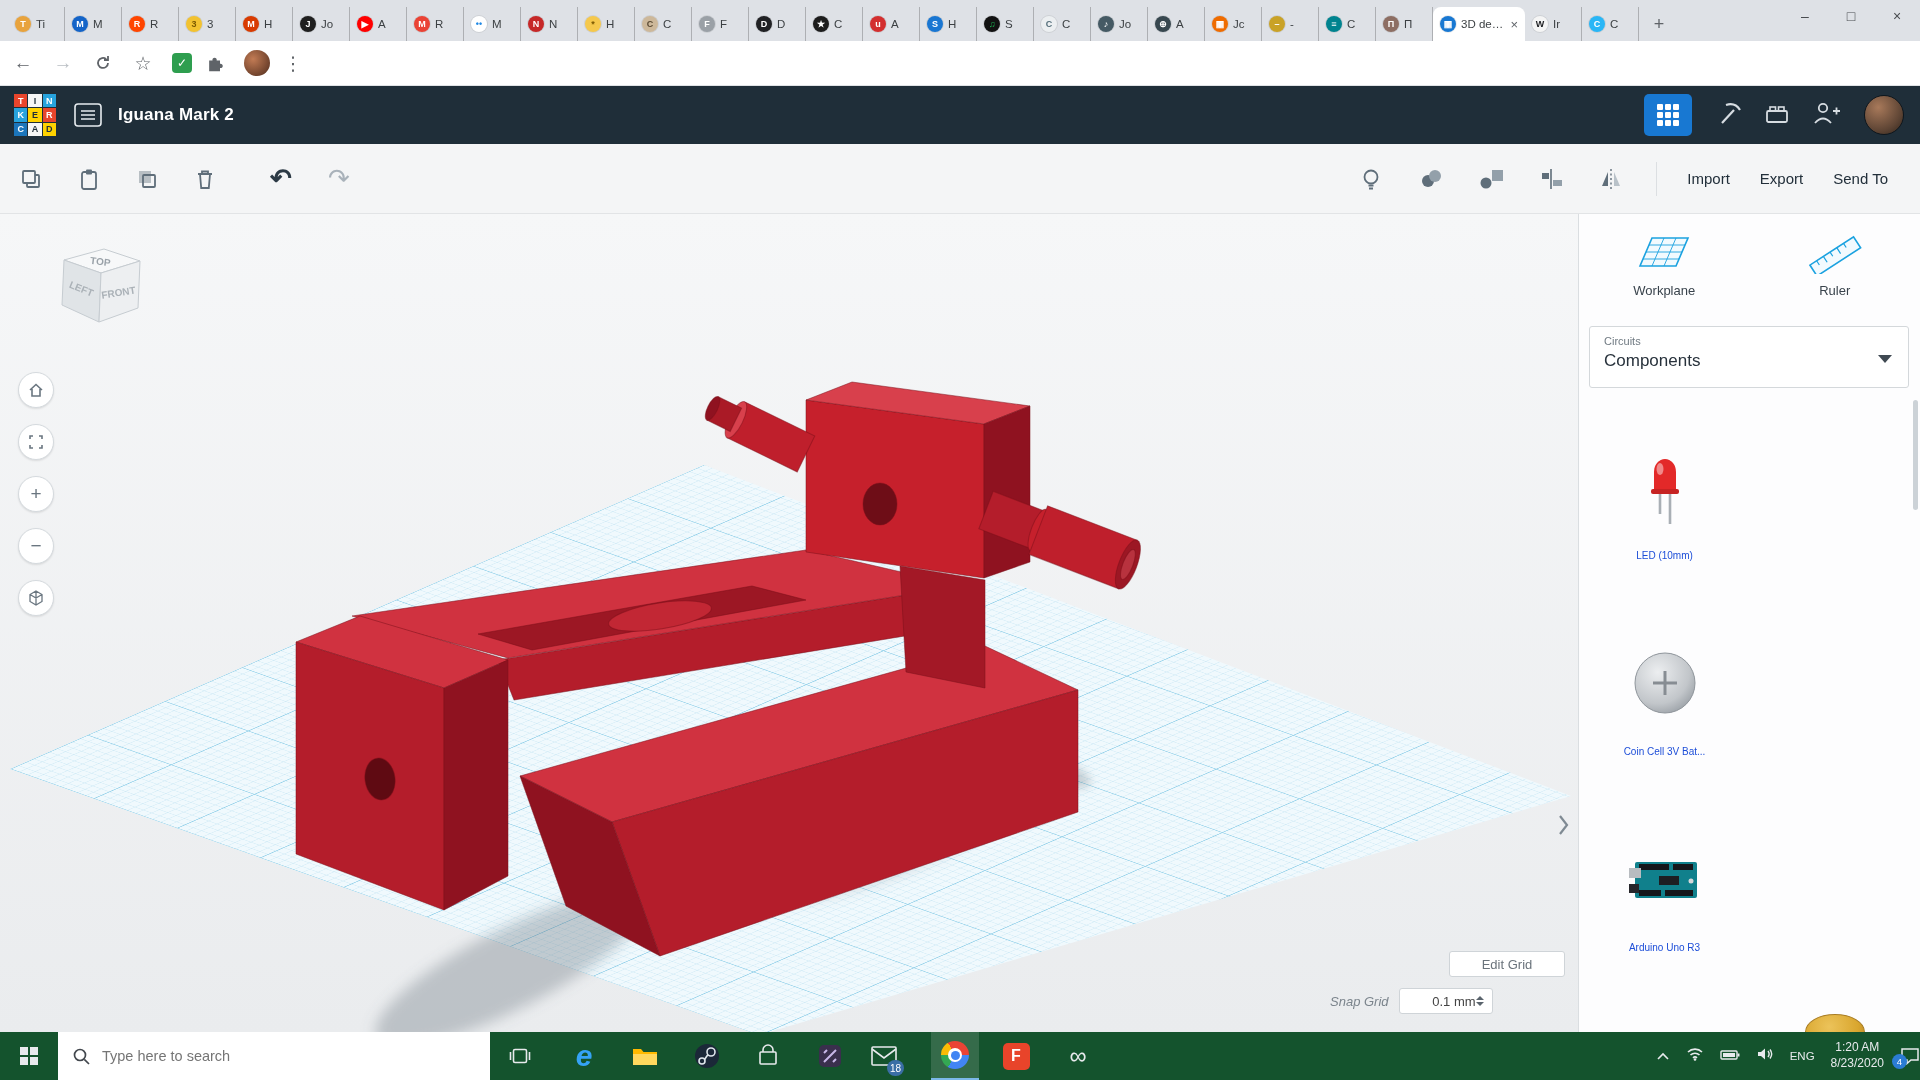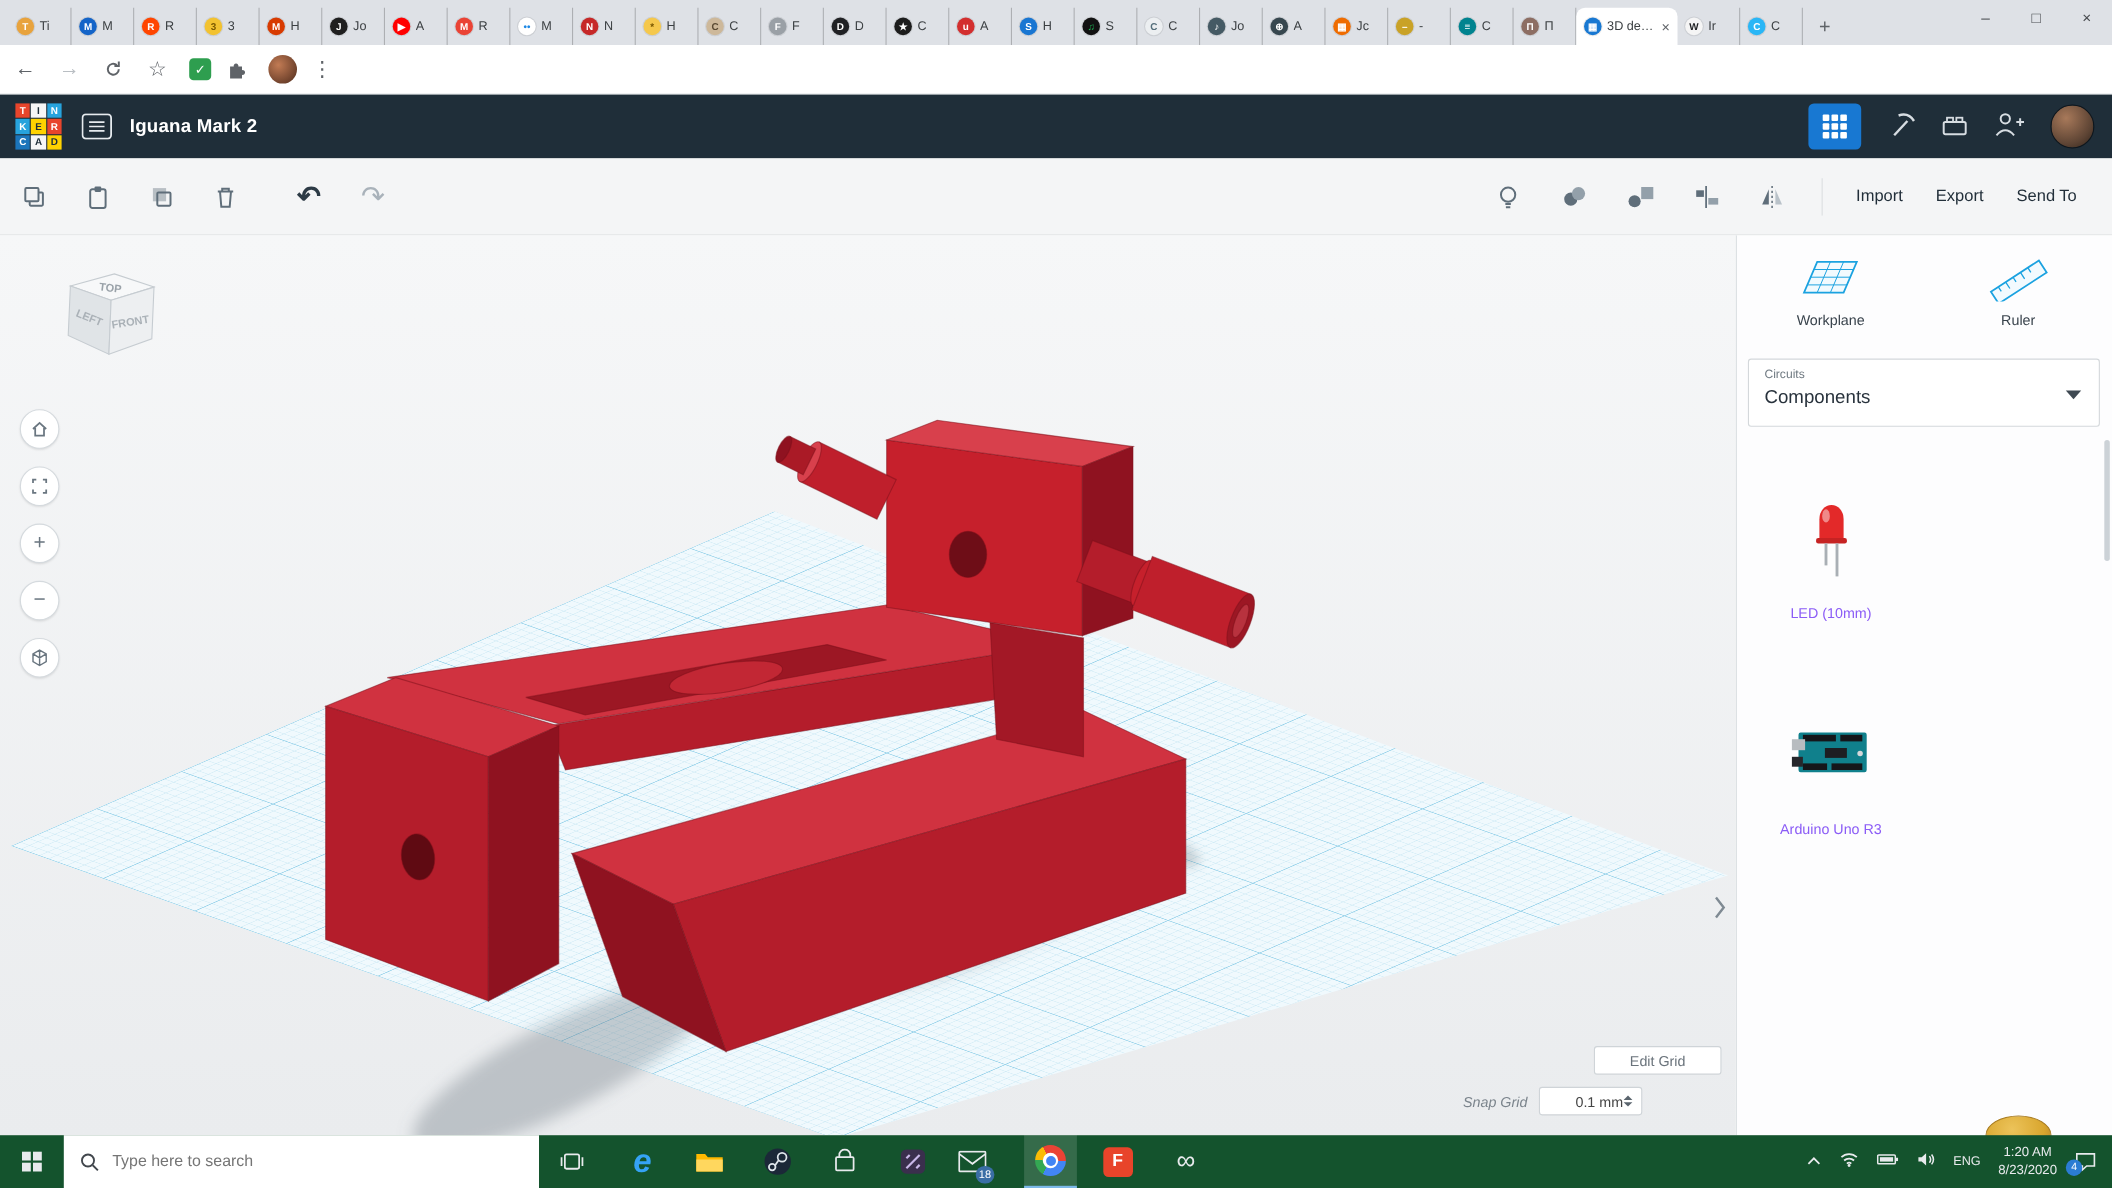--- a/index.html
+++ b/index.html
@@ -70,41 +70,41 @@
   #tools-row { display:flex; padding-top:18px; }
   .tool { width:50%; display:flex; flex-direction:column; align-items:center; gap:9px; }
   .tool-label { font-size:13px; color:#39434c; }
   #cat-box { position:absolute; left:10px; top:112px; width:320px; height:62px; border:1px solid #d4d8db; border-radius:3px; background:#fff; padding:8px 14px; }
   #cat-label { font-size:11px; color:#707a82; }
   #cat-value { font-size:17px; color:#28323c; margin-top:4px; }
   #cat-caret { position:absolute; right:16px; top:28px; width:0; height:0; border-left:7px solid transparent; border-right:7px solid transparent; border-top:8px solid #3f4952; }
   #components-list { position:absolute; left:0; top:186px; right:0; bottom:0; display:flex; flex-wrap:wrap; align-content:flex-start; overflow:hidden; padding-top:32px; }
   .comp { width:171px; height:196px; display:flex; flex-direction:column; align-items:center; }
   .cicon { height:110px; display:flex; align-items:center; justify-content:center; }
-  .clabel { font-size:13px; color:#8b5cf6; margin-top:8px; }
+  .clabel { font-size:10px; color:#1d4ed8; margin-top:8px; }
   #comp-partial { position:absolute; left:226px; top:800px; width:60px; height:36px; border-radius:50%; background:radial-gradient(circle at 40% 35%, #ecc35a, #d9a62e 70%, #b9882a); border:1px solid #a87c22; }
   #sb-scroll { position:absolute; right:2px; top:186px; width:5px; height:110px; background:#ccd2d7; border-radius:3px; }
 
   
   #taskbar { position:absolute; left:0; top:1032px; width:1920px; height:48px; background:#14532d; }
   #start-btn { position:absolute; left:0; top:0; width:58px; height:48px; display:flex; align-items:center; justify-content:center; }
   #start-btn .wgrid { display:grid; grid-template-columns:8px 8px; grid-template-rows:8px 8px; gap:2px; }
   #start-btn .wgrid i { background:#e8eaed; }
   #tb-search { position:absolute; left:58px; top:0; width:432px; height:48px; background:#fff; display:flex; align-items:center; gap:12px; padding-left:14px; }
   #tb-search input { border:none; outline:none; background:transparent; font-size:14.5px; color:#202124; width:340px; font-family:"Liberation Sans",sans-serif; }
   .tbi { position:absolute; top:0; width:48px; height:48px; display:flex; align-items:center; justify-content:center; }
   .tbi.active { background:rgba(255,255,255,.14); border-bottom:2px solid #7cb8e8; }
   .edge-e { color:#35a3f5; font-size:30px; font-weight:bold; font-style:italic; }
   .chrome-ic { position:relative; width:28px; height:28px; border-radius:50%; background:conic-gradient(from -30deg,#ea4335 0 120deg,#4285f4 120deg 240deg,#34a853 240deg 300deg,#fbbc05 300deg 360deg); }
   .chrome-ic::before { content:""; position:absolute; left:7px; top:7px; width:14px; height:14px; border-radius:50%; background:#fff; }
   .chrome-ic::after { content:""; position:absolute; left:9.5px; top:9.5px; width:9px; height:9px; border-radius:50%; background:#4285f4; }
   .fusion-ic { width:27px; height:27px; border-radius:5px; background:#e8442a; color:#fff; font-weight:bold; font-size:16px; display:flex; align-items:center; justify-content:center; }
   .inf { color:#e8eaed; font-size:24px; }
   .badge { position:absolute; right:4px; bottom:4px; min-width:16px; height:16px; border-radius:8px; background:#3a6ea5; color:#fff; font-size:10px; display:flex; align-items:center; justify-content:center; padding:0 3px; }
-  #tray { position:absolute; right:0; top:0; height:48px; display:flex; align-items:center; gap:16px; padding-right:14px; color:#e8eaed; }
+  #tray { position:absolute; right:0; top:0; height:48px; display:flex; align-items:center; gap:16px; color:#e8eaed; }
   #tray .lang { font-size:11.5px; }
   #clock { font-size:12px; line-height:1.3; text-align:center; }
   #notif-wrap { position:relative; display:flex; }
   #notif-badge { position:absolute; left:-8px; bottom:-4px; min-width:15px; height:15px; border-radius:8px; background:#2b7cd3; color:#fff; font-size:9.5px; display:flex; align-items:center; justify-content:center; padding:0 3px; }
 </style>
 </head>
 <body>
 
 <div id="tabstrip">
   <div id="tabs">
@@ -523,20 +523,36 @@
             <rect x="21" y="45" width="28" height="5" rx="2" fill="#c62323"></rect>
             <ellipse cx="30" cy="25" rx="3.5" ry="6" fill="rgba(255,255,255,0.45)"></ellipse>
             <path d="M30 50 V70" stroke="#a9afb5" stroke-width="2.6"></path>
             <path d="M40 50 V80" stroke="#a9afb5" stroke-width="2.6"></path>
           </svg>
         </div>
         <div class="clabel">LED (10mm)</div>
       </div>
       <div class="comp">
         <div class="cicon">
+          <svg width="76" height="76" viewBox="0 0 76 76">
+            <defs>
+              <radialGradient id="g-cc" cx="38%" cy="32%" r="75%">
+                <stop offset="0" stop-color="#eceef0"></stop>
+                <stop offset="0.7" stop-color="#c2c6ca"></stop>
+                <stop offset="1" stop-color="#9aa0a6"></stop>
+              </radialGradient>
+            </defs>
+            <circle cx="38" cy="38" r="30" fill="url(#g-cc)" stroke="#8f959b"></circle>
+            <path d="M38 26 V50 M26 38 H50" stroke="#878d93" stroke-width="3"></path>
+          </svg>
+        </div>
+        <div class="clabel">Coin Cell 3V Bat...</div>
+      </div>
+      <div class="comp">
+        <div class="cicon">
           <svg width="80" height="62" viewBox="0 0 80 62">
             <rect x="10" y="14" width="62" height="36" rx="2" fill="#10808c"></rect>
             <rect x="14" y="16" width="30" height="6" fill="#15161a"></rect>
             <rect x="48" y="16" width="20" height="6" fill="#15161a"></rect>
             <rect x="14" y="42" width="22" height="6" fill="#15161a"></rect>
             <rect x="40" y="42" width="28" height="6" fill="#15161a"></rect>
             <rect x="4" y="20" width="12" height="10" fill="#b8bcc0"></rect>
             <rect x="4" y="36" width="10" height="9" fill="#26262b"></rect>
             <rect x="34" y="28" width="20" height="9" fill="#1d1e22"></rect>
             <circle cx="66" cy="33" r="2.5" fill="#d4d7da"></circle>

